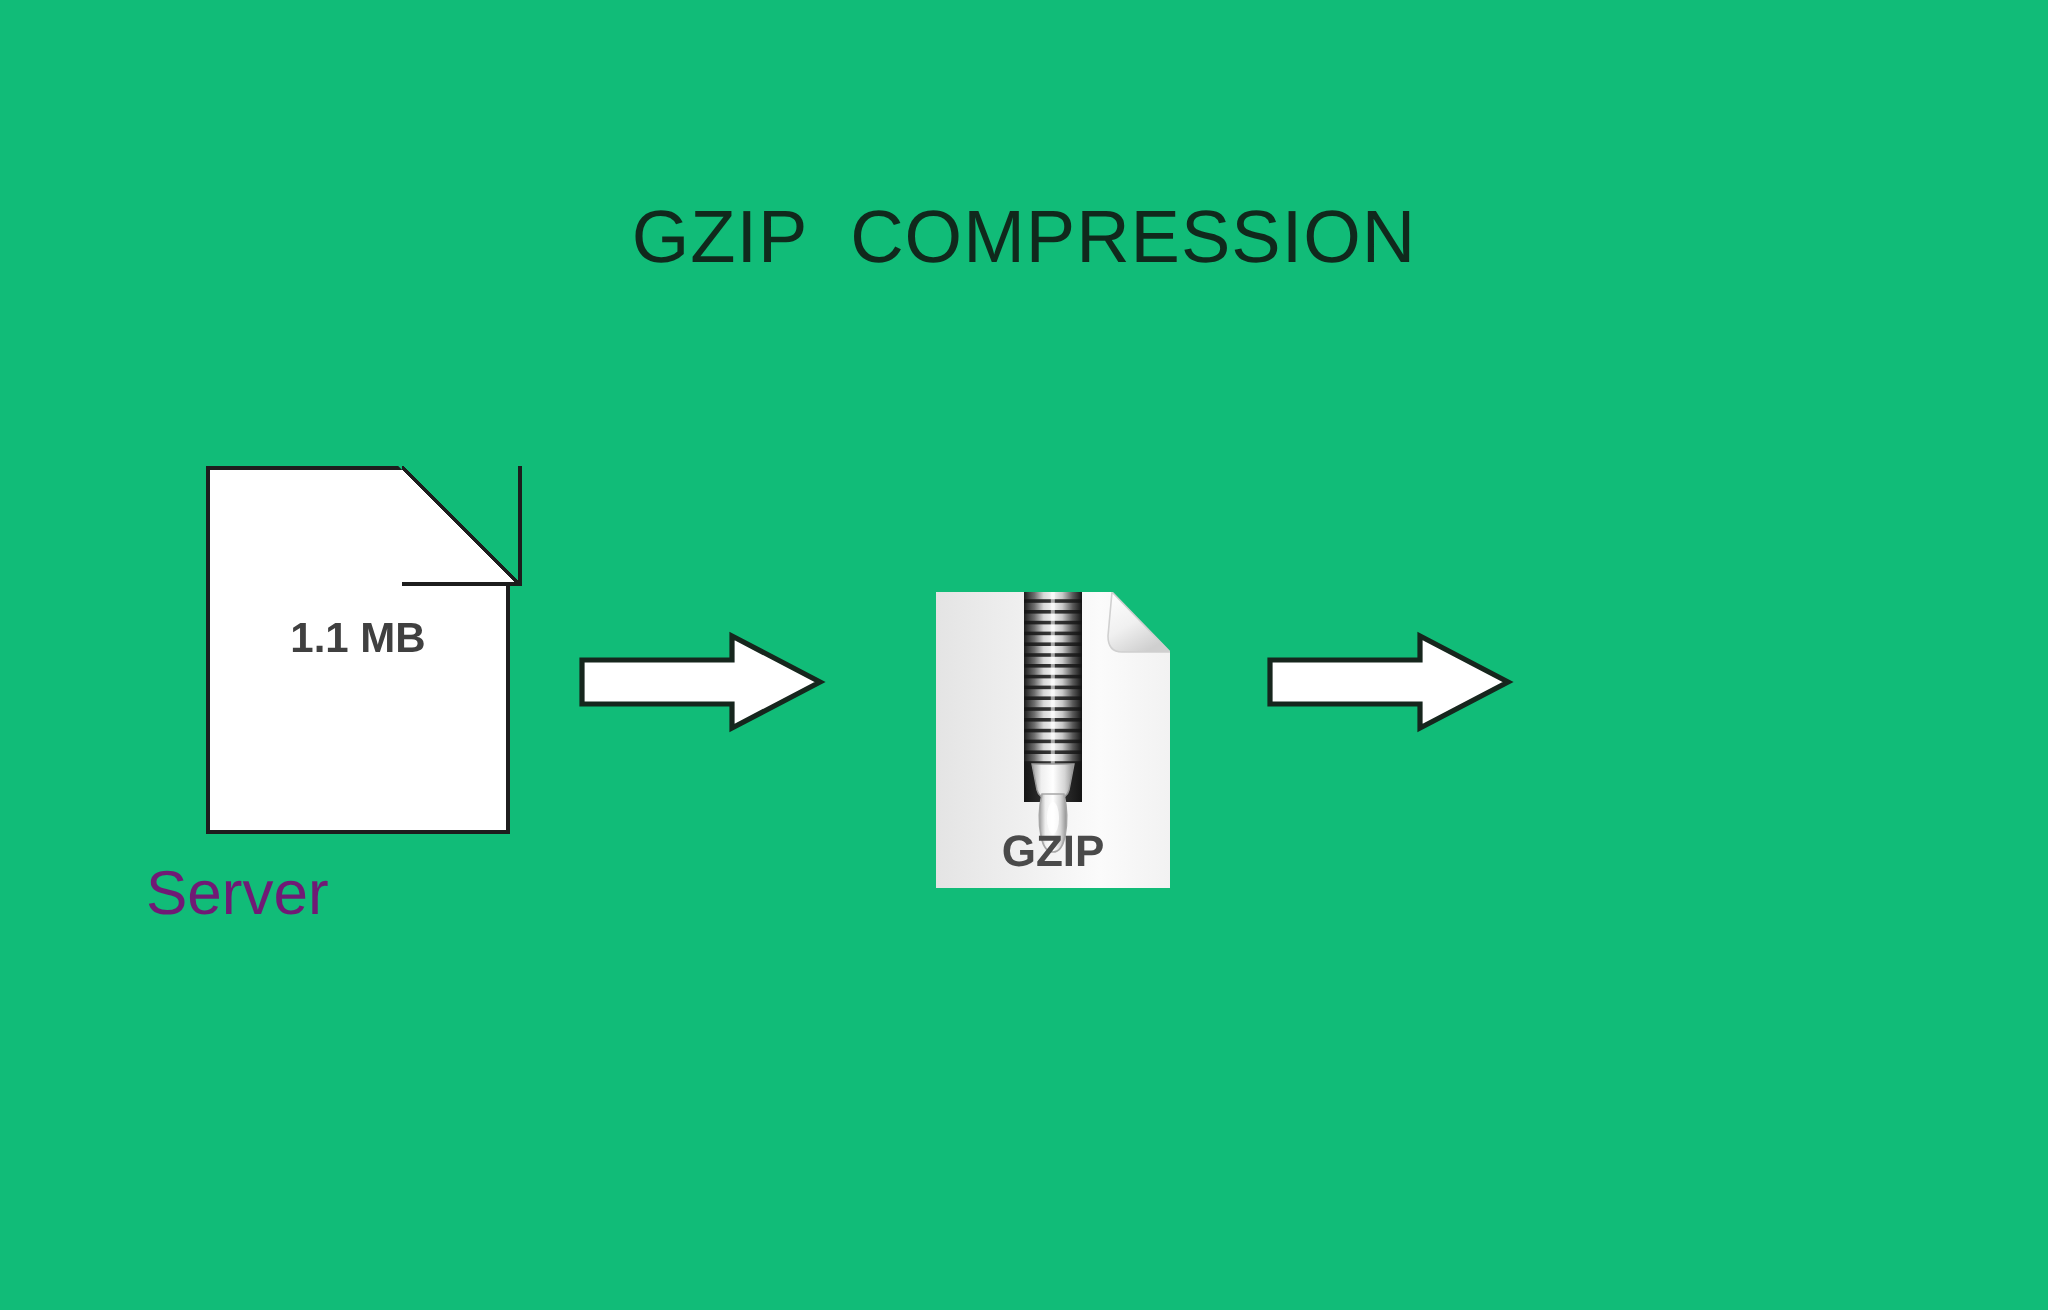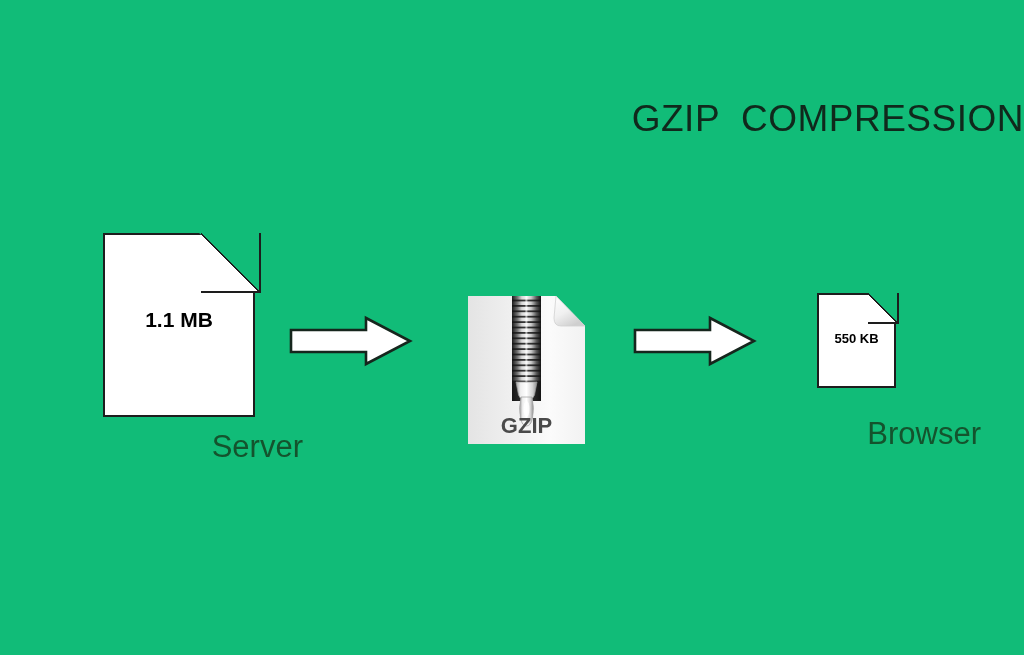--- a/index.html
+++ b/index.html
@@ -17,21 +17,21 @@
     font-family: "Liberation Sans", sans-serif;
     -webkit-font-smoothing: antialiased;
   }
 
   
   #diagram-title {
     position: absolute;
     left: 0;
     top: 97px;
     width: 1024px;
-    text-align: right;
+    text-align: center;
     font-size: 37px;
     font-weight: 400;
     letter-spacing: 0.5px;
     color: #10291c;
     white-space: pre;
     line-height: 44px;
   }
 
   
   .node {
@@ -60,30 +60,30 @@
     
     position: absolute;
     top: 0px;
     background: #ffffff;
   }
   .doc .doc-size-label {
     position: absolute;
     left: 0;
     width: 100%;
     text-align: center;
-    color: #000000;
+    color: #404040;
     font-weight: 700;
     white-space: nowrap;
   }
   .node-caption {
     position: absolute;
-    left: 18px;
+    left: 0;
     width: 100%;
-    text-align: right;
-    color: #14532d;
+    text-align: left;
+    color: #701a75;
     font-weight: 400;
     white-space: nowrap;
   }
 
   
   #server-node { left: 73px; top: 233px; width: 212px; }
   #server-doc  { width: 152px; height: 184px; margin-left: 30px; }
   #server-doc .doc-fold-cut {
     width: 58px; height: 58px;
     background: linear-gradient(to bottom left, #11bc78 49.6%, transparent 50.2%);
@@ -234,23 +234,14 @@
       </svg>
     </div>
   </div>
 
   <div class="arrow" id="arrow-2">
     <svg width="125" height="52" viewBox="0 0 125 52" aria-hidden="true">
       <polygon points="3,15 78,15 78,3 122,26 78,49 78,37 3,37" fill="#ffffff" stroke="#16261d" stroke-width="2.6" stroke-linejoin="miter"></polygon>
     </svg>
   </div>
 
-  <div class="node" id="browser-node">
-    <div class="doc" id="browser-doc">
-      <div class="doc-body"></div>
-      <div class="doc-fold-cut"></div>
-      <div class="doc-fold-flap"></div>
-      <div class="doc-size-label">550 KB</div>
-    </div>
-    <div class="node-caption">Browser</div>
-  </div>
 
 </div>
 
 </body></html>

